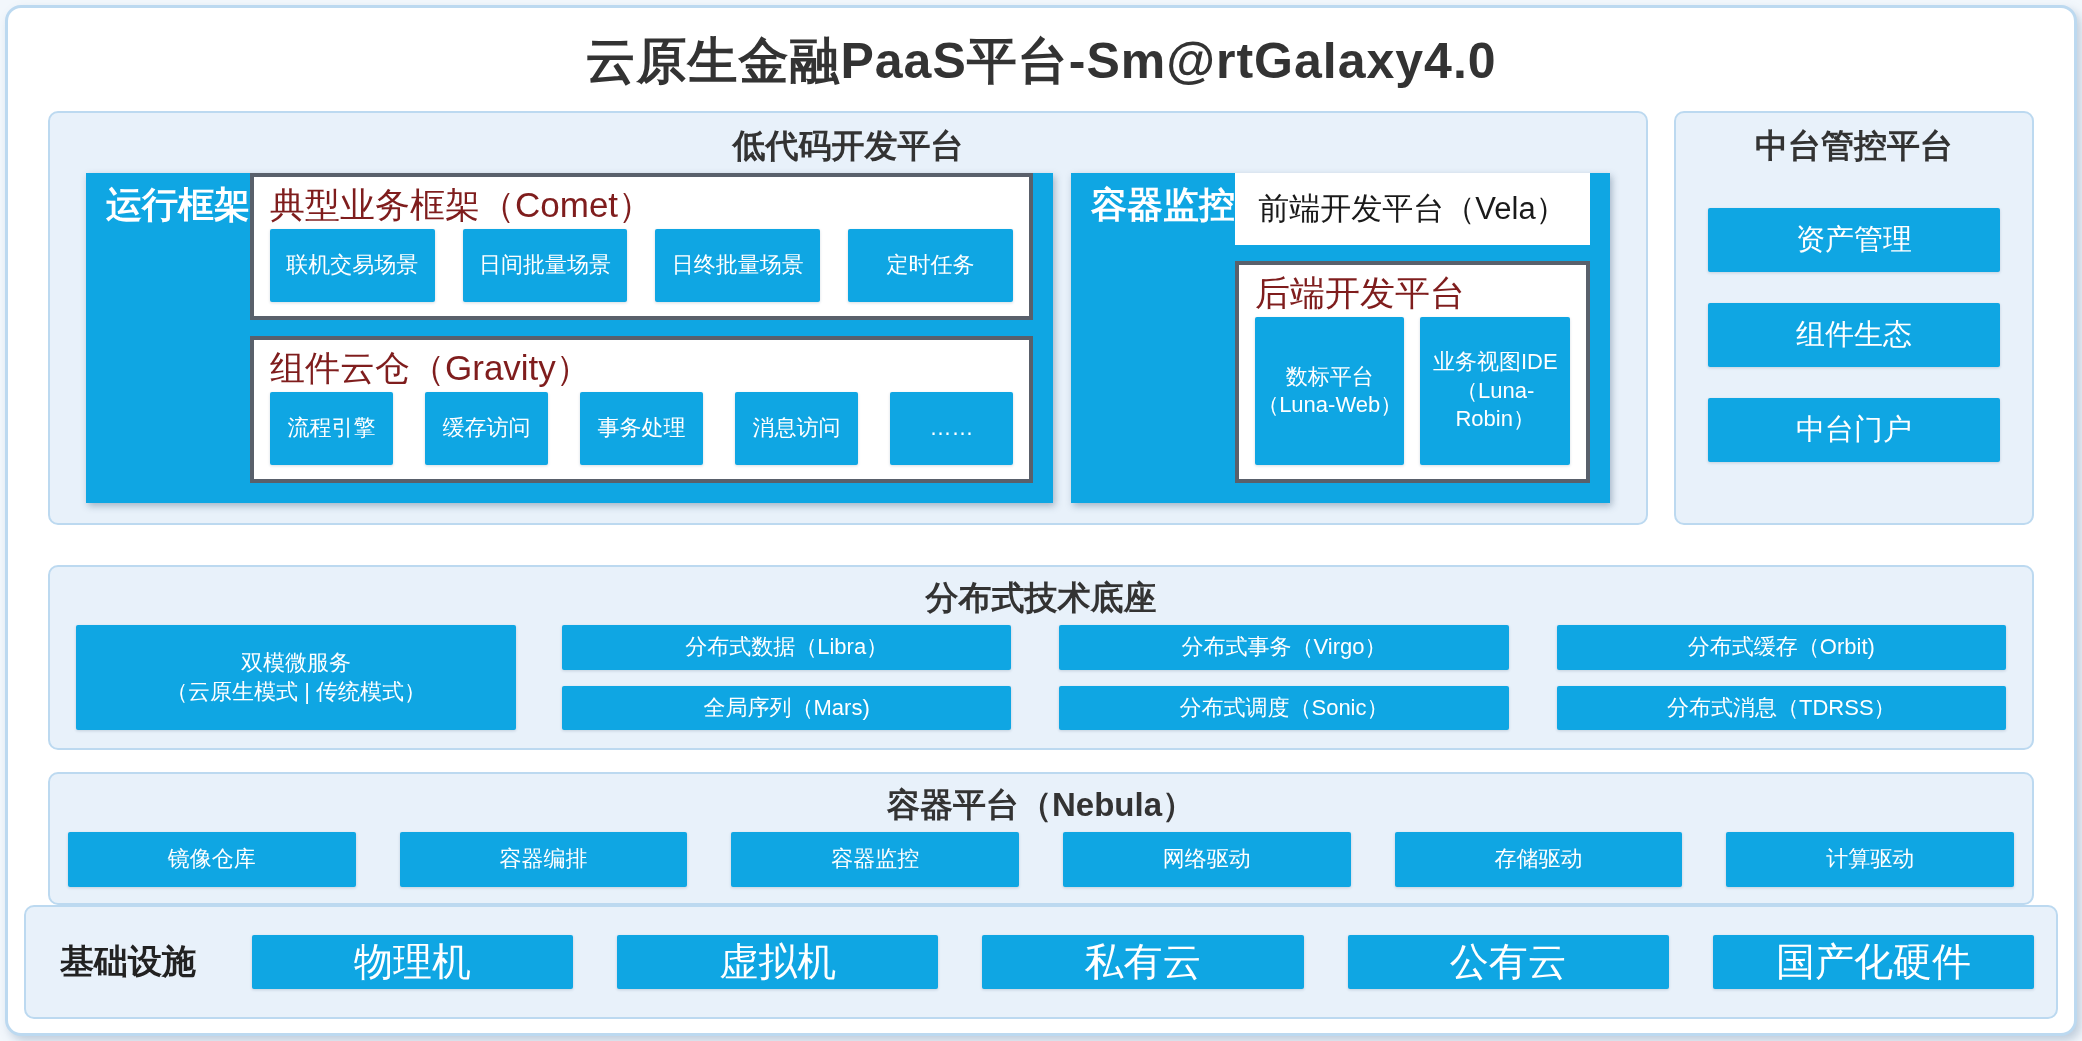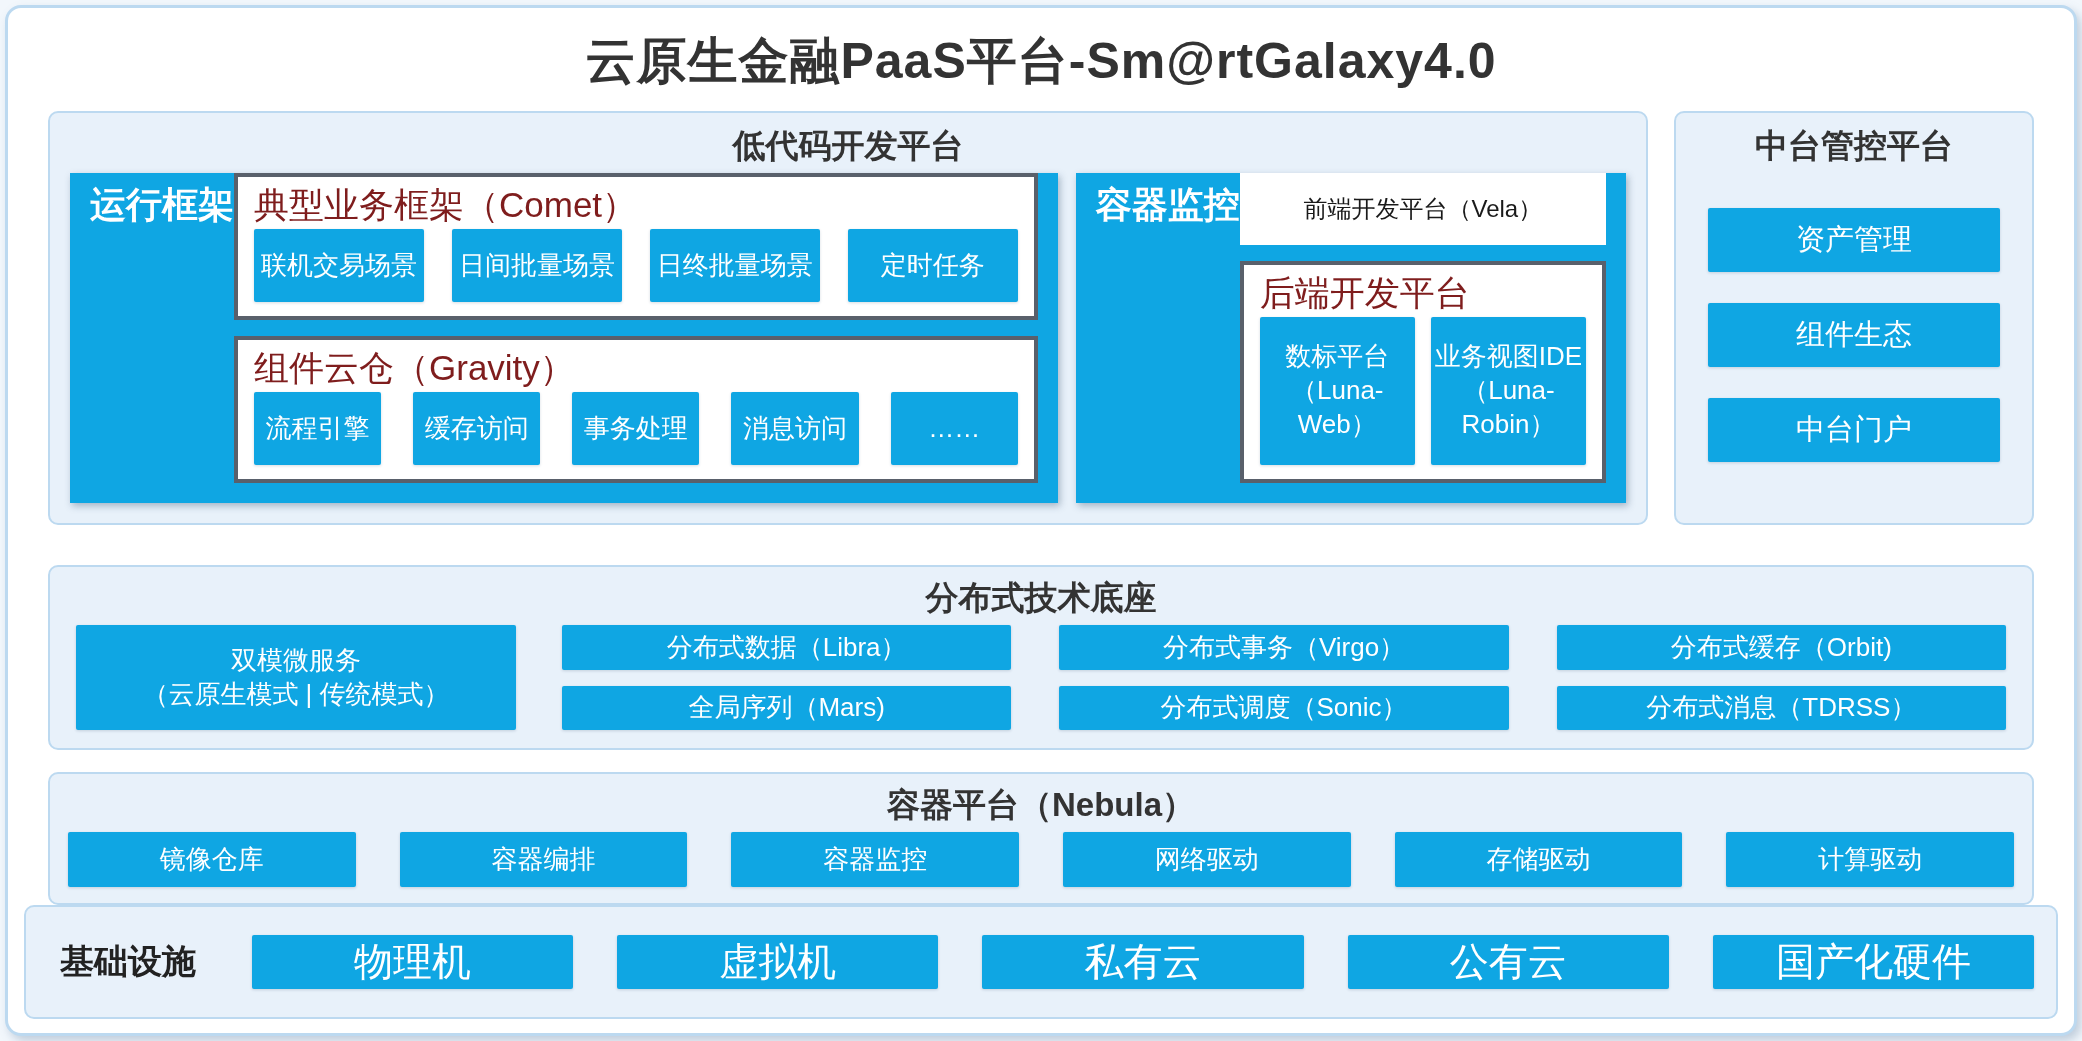--- a/index.html
+++ b/index.html
@@ -25,21 +25,21 @@
     padding: 14px 0 16px;
     letter-spacing: 1px;
   }
   .row1 { display: flex; gap: 26px; height: 418px; margin: 0 24px; }
   .panel {
     background: var(--panel-bg, #E8F1FA);
     border: 2px solid var(--panel-border, #BCD9F0);
     border-radius: 10px;
     display: flex; flex-direction: column;
   }
-  .lowcode { flex: 1 1 auto; padding: 6px 20px 20px; }
+  .lowcode { flex: 1 1 auto; padding: 6px 36px 20px; }
   .zhongtai { flex: 0 0 360px; padding: 6px 32px 30px; }
   .section-title {
     text-align: center; font-size: 33px; font-weight: bold;
     color: var(--title-text, #333333);
     line-height: 54px; height: 54px;
   }
   .lowcode-body { flex: 1; display: flex; gap: 18px; min-height: 0; }
   .bluepanel {
     background: var(--accent, #0FA6E3);
     display: flex; flex-direction: row;
@@ -59,28 +59,28 @@
     padding: 4px 16px 14px;
     display: flex; flex-direction: column; flex: 1;
   }
   .whitebox-title { font-size: 35px; color: #7f1d1d; line-height: 48px; height: 48px; }
   .btn-row { flex: 1; display: flex; gap: 28px; min-height: 0; }
   .gravity .btn-row { gap: 32px; }
   .btn {
     background: var(--accent, #0FA6E3);
     color: #fff;
     display: flex; flex-direction: column; align-items: center; justify-content: center;
-    font-size: 26px; text-align: center; line-height: 1.3;
+    font-size: 22px; text-align: center; line-height: 1.3;
     border-radius: 2px; flex: 1;
     box-shadow: 0 1px 3px rgba(30,60,90,0.18);
   }
   .vela-box {
     background: #fff; height: 72px; flex: none;
     display: flex; align-items: center; justify-content: center;
-    font-size: 24px; color: #1a1a1a;
+    font-size: 31px; color: #1a1a1a;
   }
   .luna { flex: 1; }
   .luna .btn-row { gap: 16px; }
   .zhongtai-btns { flex: 1; display: flex; flex-direction: column; justify-content: space-evenly; padding-top: 4px; }
   .zhongtai-btns .btn { flex: 0 0 64px; font-size: 29px; }
   .inset { margin: 22px 24px 0; }
   .distributed { height: 186px; padding: 4px 26px 18px; margin-top: 40px; }
   .dist-body { flex: 1; display: flex; gap: 46px; min-height: 0; }
   .btn.dual { flex: 0 0 440px; }
   .dist-grid { flex: 1; display: grid; grid-template-columns: repeat(3, 1fr); gap: 16px 48px; }

